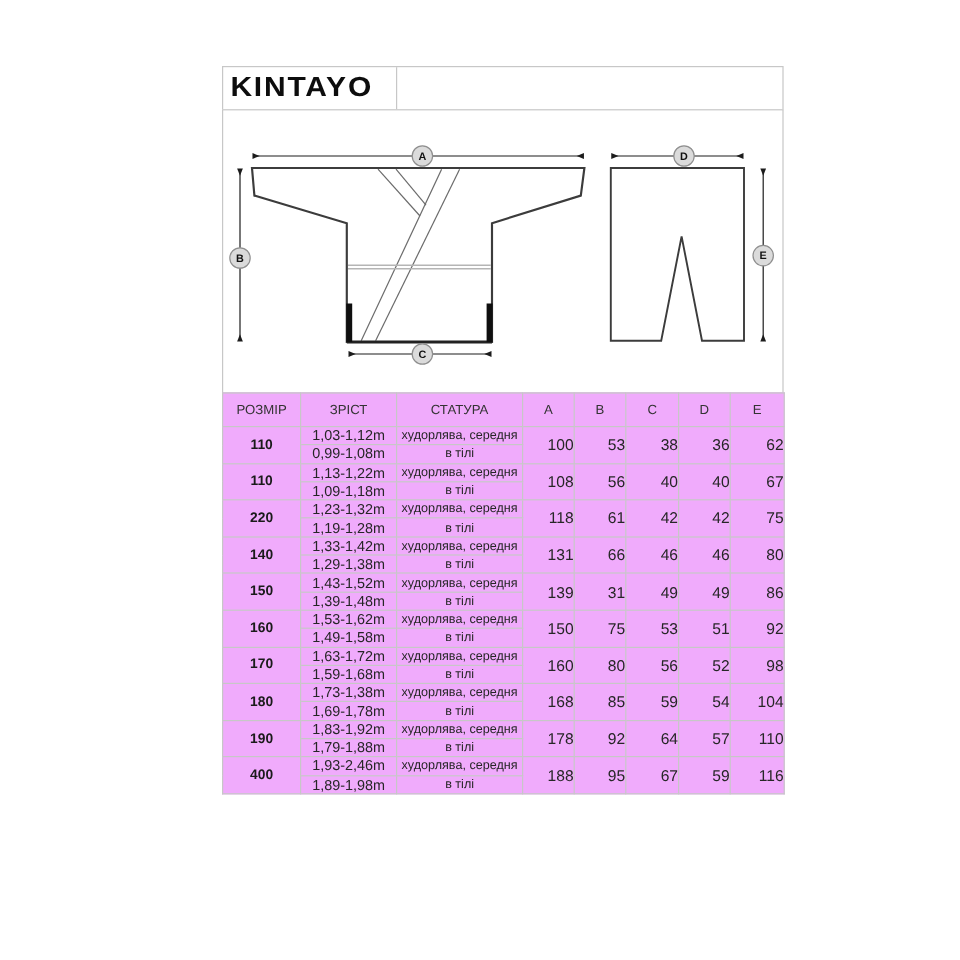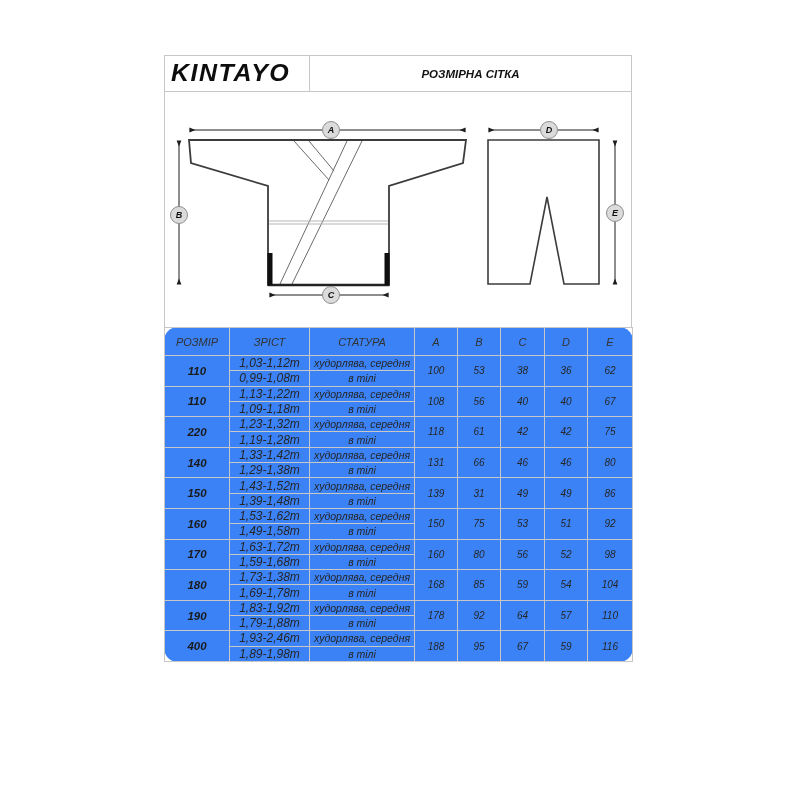--- a/index.html
+++ b/index.html
@@ -1,60 +1,59 @@
 <!DOCTYPE html>
 <html><head>
 <meta charset="utf-8">
 <style>
   html,body { margin:0; padding:0; }
   body {
     width:800px; height:800px; background:#ffffff; position:relative;
     font-family:"Liberation Sans", sans-serif; color:#262626;
     -webkit-font-smoothing:antialiased;
   }
-  .sheet { position:absolute; left:164px; top:55px; width:468px;font-style:italic; }
+  .sheet { position:absolute; left:185px; top:55px; width:468px; }
   .box { border:1px solid #c7c7c7; box-sizing:border-box; background:#fff; }
 
   
   .header-box { height:37px; display:flex; }
   .logo-cell { width:145px; border-right:1px solid #c7c7c7; box-sizing:border-box;
                display:flex; align-items:center; padding-left:6px; }
   .logo { font-weight:900; font-size:25px; letter-spacing:1.5px; color:#0d0d0d;
           transform:scaleY(0.92); white-space:nowrap; }
   .title-cell { flex:1; display:flex; flex-direction:column; justify-content:center;
                 text-align:center; font-weight:700; font-size:11.5px; line-height:14px; color:#111; }
 
   
   .diagram-box { height:237px; margin-top:-1px; }
 
   
   table.size-table { margin-top:-1px; border-collapse:collapse; table-layout:fixed;
-                     width:468px; background:#3b82f6;border-radius:14px; }
+                     width:468px; background:#f0abfc; }
   .size-table th, .size-table td {
     border:1px solid #c7c7c7; text-align:center; vertical-align:middle;
     padding:0; overflow:hidden; white-space:nowrap;
   }
   .size-table th { height:27px; font-size:11px; font-weight:400; color:#333; }
   .size-table td { height:14.3px; font-size:11px; color:#262626; }
   td.c-size { font-weight:700; font-size:11.5px; color:#1a1a1a; }
   td.c-h    { font-size:12px; }
   td.c-s    { font-size:10.5px; }
-  td.c-m    { font-size:10px; }
+  td.c-m    { font-size:13px;text-align:right; }
 </style>
 </head>
 <body>
 
 <div class="sheet">
 
   <div class="box header-box">
     <div class="logo-cell">
       <span class="logo">KINTAYO</span>
     </div>
     <div class="title-cell">
-      <div>РОЗМІРНА СІТКА</div>
     </div>
   </div>
 
   <div class="box diagram-box">
     <svg width="466" height="235" viewBox="0 0 466 235">
       <defs>
         <marker id="ah" viewBox="0 0 10 10" refX="9" refY="5" markerWidth="7" markerHeight="6" orient="auto-start-reverse">
           <path d="M0,5 L10,1 L10,9 Z" fill="#1c1c1c"></path>
         </marker>
       </defs>

